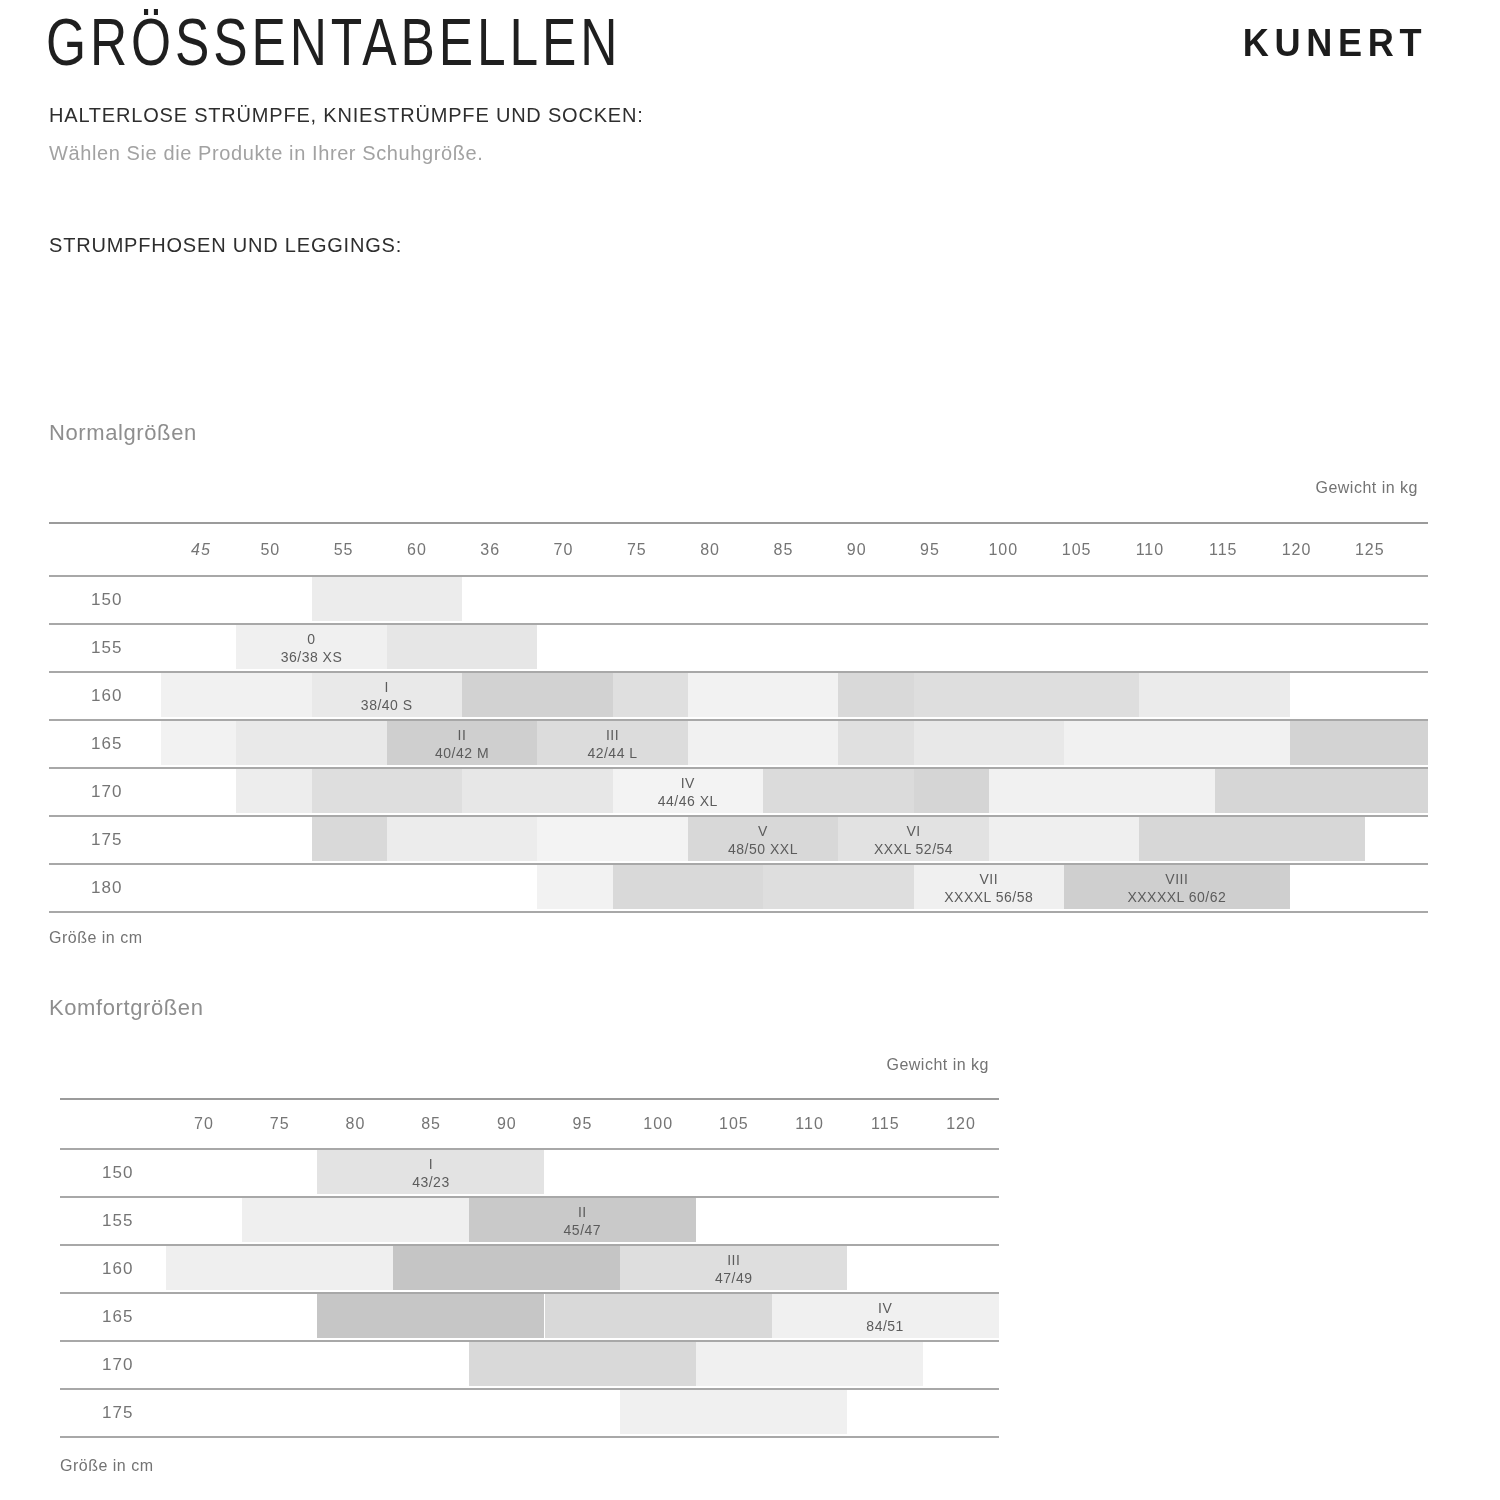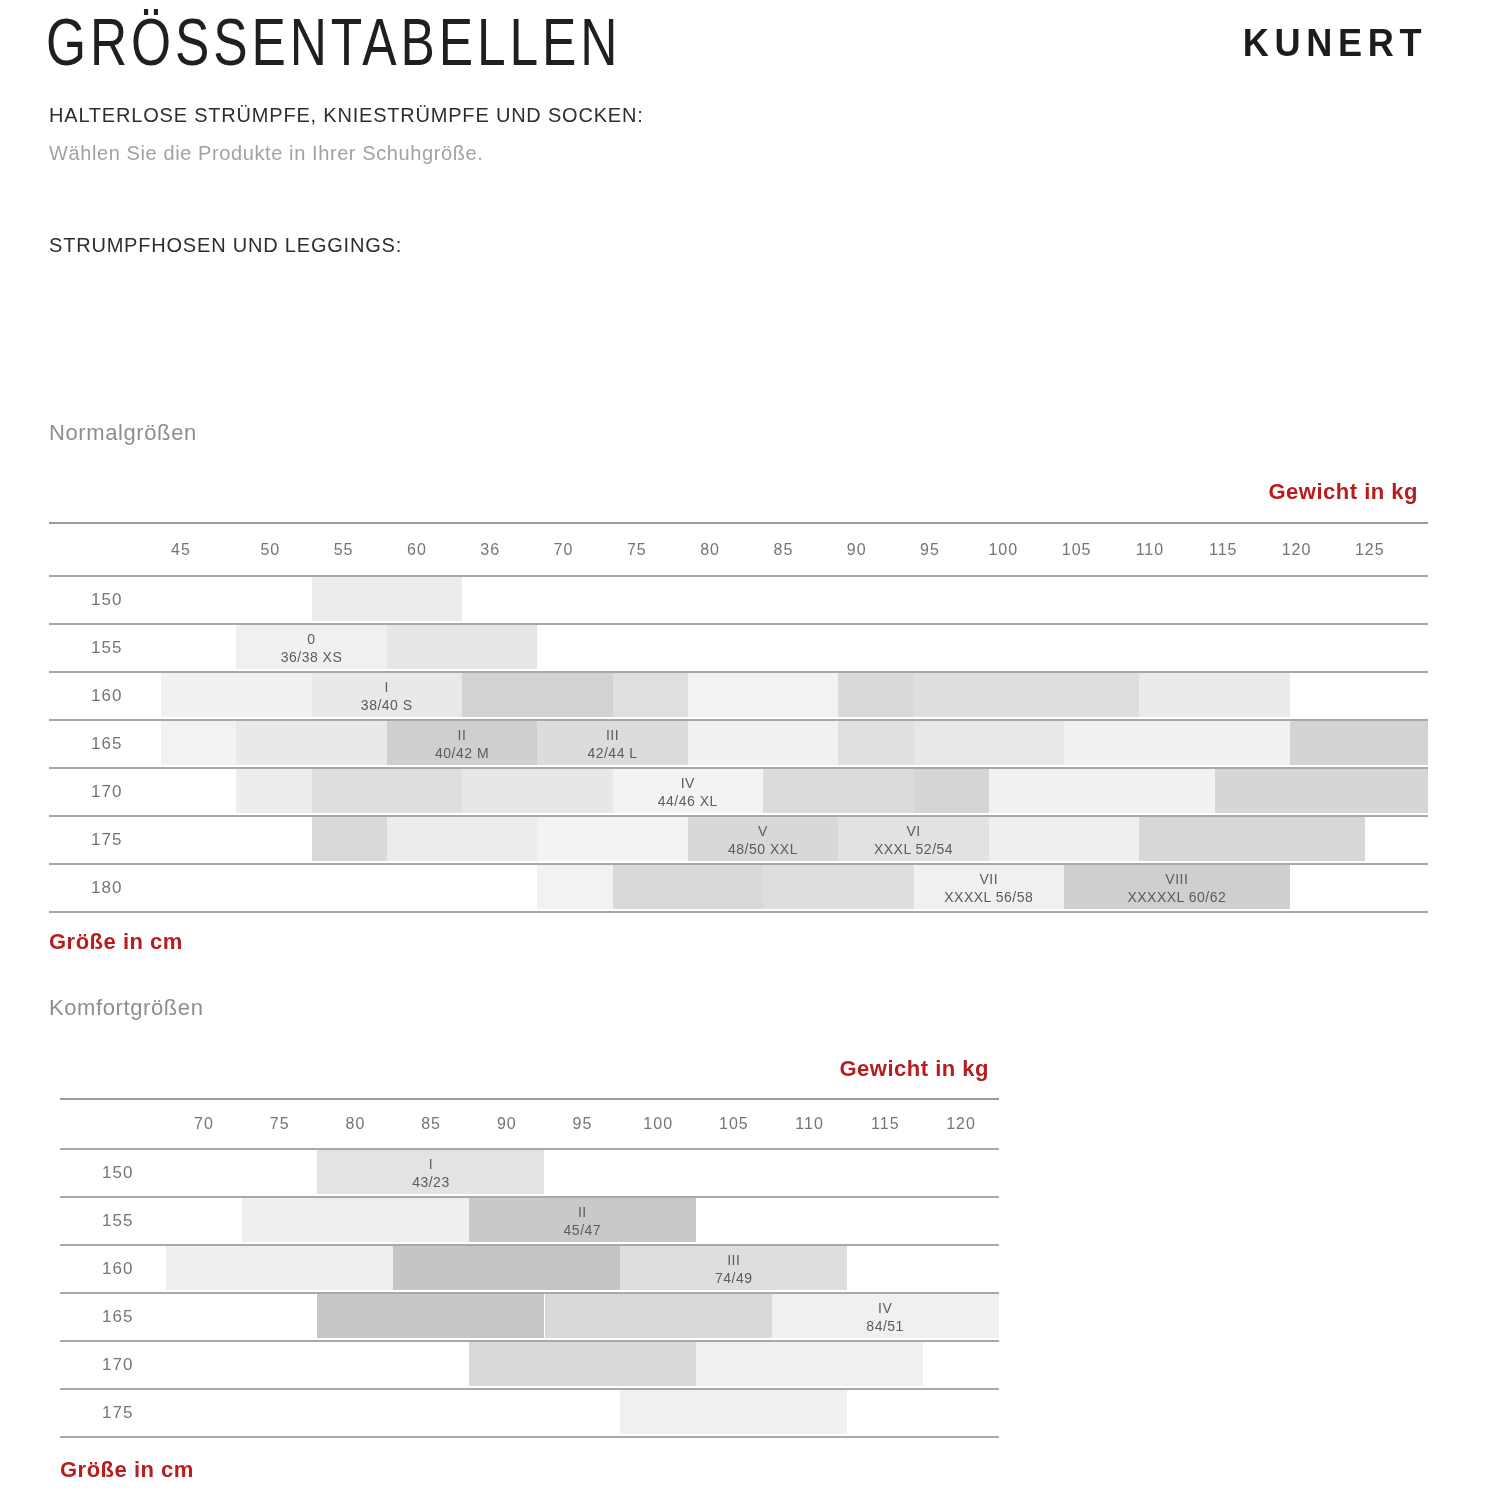--- a/index.html
+++ b/index.html
@@ -6,21 +6,21 @@
   .page{position:relative;width:1500px;height:1500px;background:#ffffff;overflow:hidden;
         font-family:"Liberation Sans", sans-serif;color:#333;}
   .abs{position:absolute;}
   .page-title{left:46px;top:4px;font-size:66px;font-weight:300;letter-spacing:5px;color:#1f1f1f;
               transform:scaleX(0.78);transform-origin:left top;white-space:nowrap;}
   .brand{right:73px;top:22px;font-size:38px;font-weight:600;letter-spacing:6px;color:#1c1c1c;
          transform:scaleX(0.95);transform-origin:right top;white-space:nowrap;}
   .sec-heading{left:49px;font-size:20px;font-weight:400;letter-spacing:0.8px;color:#2e2e2e;white-space:nowrap;}
   .sec-body{left:49px;font-size:20px;font-weight:300;letter-spacing:0.6px;color:#a2a2a2;white-space:nowrap;}
   .chart-title{font-size:22px;font-weight:300;letter-spacing:0.6px;color:#8e8e8e;white-space:nowrap;}
-  .axis-label{font-size:22px;font-weight:700;letter-spacing:0.5px;color:#b91c1c;white-space:nowrap;}
+  .axis-label{font-size:16px;font-weight:400;letter-spacing:0.5px;color:#737373;white-space:nowrap;}
   .axis-label.right{text-align:right;}
   .chart-header{border-top:2px solid #9b9b9b;border-bottom:2px solid #a8a8a8;box-sizing:border-box;}
   .tick{position:absolute;width:70px;margin-left:-35px;text-align:center;top:50%;
         transform:translateY(-50%);font-size:16px;color:#757575;letter-spacing:1px;}
   .h-row{box-sizing:border-box;border-bottom:2px solid #a8a8a8;background:#fff;}
   .row-label{position:absolute;left:42px;top:50%;transform:translateY(-50%);
              font-size:17px;color:#757575;letter-spacing:1px;text-align:right;}
   .seg{position:absolute;top:0;bottom:2px;}
   .seg-label{position:absolute;top:50%;transform:translate(-50%,-50%);width:180px;text-align:center;
              font-size:14px;color:#5c5c5c;line-height:18px;letter-spacing:0.5px;}
@@ -34,21 +34,21 @@
 
   <div class="abs sec-body" style="top:142px;">Wählen Sie die Produkte in Ihrer Schuhgröße.</div>
   <div class="abs sec-heading" style="top:104px;">HALTERLOSE STRÜMPFE, KNIESTRÜMPFE UND SOCKEN:</div>
   <div class="abs sec-heading" style="top:234px;">STRUMPFHOSEN UND LEGGINGS:</div>
 
   <div id="chart-0"></div>
   <div id="chart-1"></div>
 <div class="abs chart-title" style="left: 49px; top: 420px;">Normalgrößen</div>
     <div class="abs axis-label right" style="left: 49px; top: 479px; width: 1369px;">Gewicht in kg</div>
     <div class="abs chart-header" style="left: 49px; top: 522px; width: 1379px; height: 55px;">
-      <div class="tick" style="left: 132px;">45</div>
+      <div class="tick" style="left: 152px; font-style: italic;">45</div>
       <div class="tick" style="left: 221.3px;">50</div>
       <div class="tick" style="left: 294.6px;">55</div>
       <div class="tick" style="left: 367.9px;">60</div>
       <div class="tick" style="left: 441.2px;">36</div>
       <div class="tick" style="left: 514.5px;">70</div>
       <div class="tick" style="left: 587.8px;">75</div>
       <div class="tick" style="left: 661.1px;">80</div>
       <div class="tick" style="left: 734.4px;">85</div>
       <div class="tick" style="left: 807.7px;">90</div>
       <div class="tick" style="left: 881px;">95</div>
@@ -188,21 +188,21 @@
         <div>45/47</div>
       </div>
       <div class="row-label">155</div>
     </div>
     <div class="abs h-row" style="left: 60px; top: 1246px; width: 939px; height: 48px;">
       <div class="seg" style="left: 106px; width: 227.1px; background: rgb(239, 239, 239);"></div>
       <div class="seg" style="left: 333.1px; width: 227.1px; background: rgb(197, 197, 197);"></div>
       <div class="seg" style="left: 560.2px; width: 227.1px; background: rgb(222, 222, 222);"></div>
       <div class="seg-label" style="left: 673.75px;">
         <div>III</div>
-        <div>74/49</div>
+        <div>47/49</div>
       </div>
       <div class="row-label">160</div>
     </div>
     <div class="abs h-row" style="left: 60px; top: 1294px; width: 939px; height: 48px;">
       <div class="seg" style="left: 257.4px; width: 227.1px; background: rgb(198, 198, 198);"></div>
       <div class="seg" style="left: 484.5px; width: 227.1px; background: rgb(217, 217, 217);"></div>
       <div class="seg" style="left: 711.6px; width: 227.1px; background: rgb(240, 240, 240);"></div>
       <div class="seg-label" style="left: 825.15px;">
         <div>IV</div>
         <div>84/51</div>

